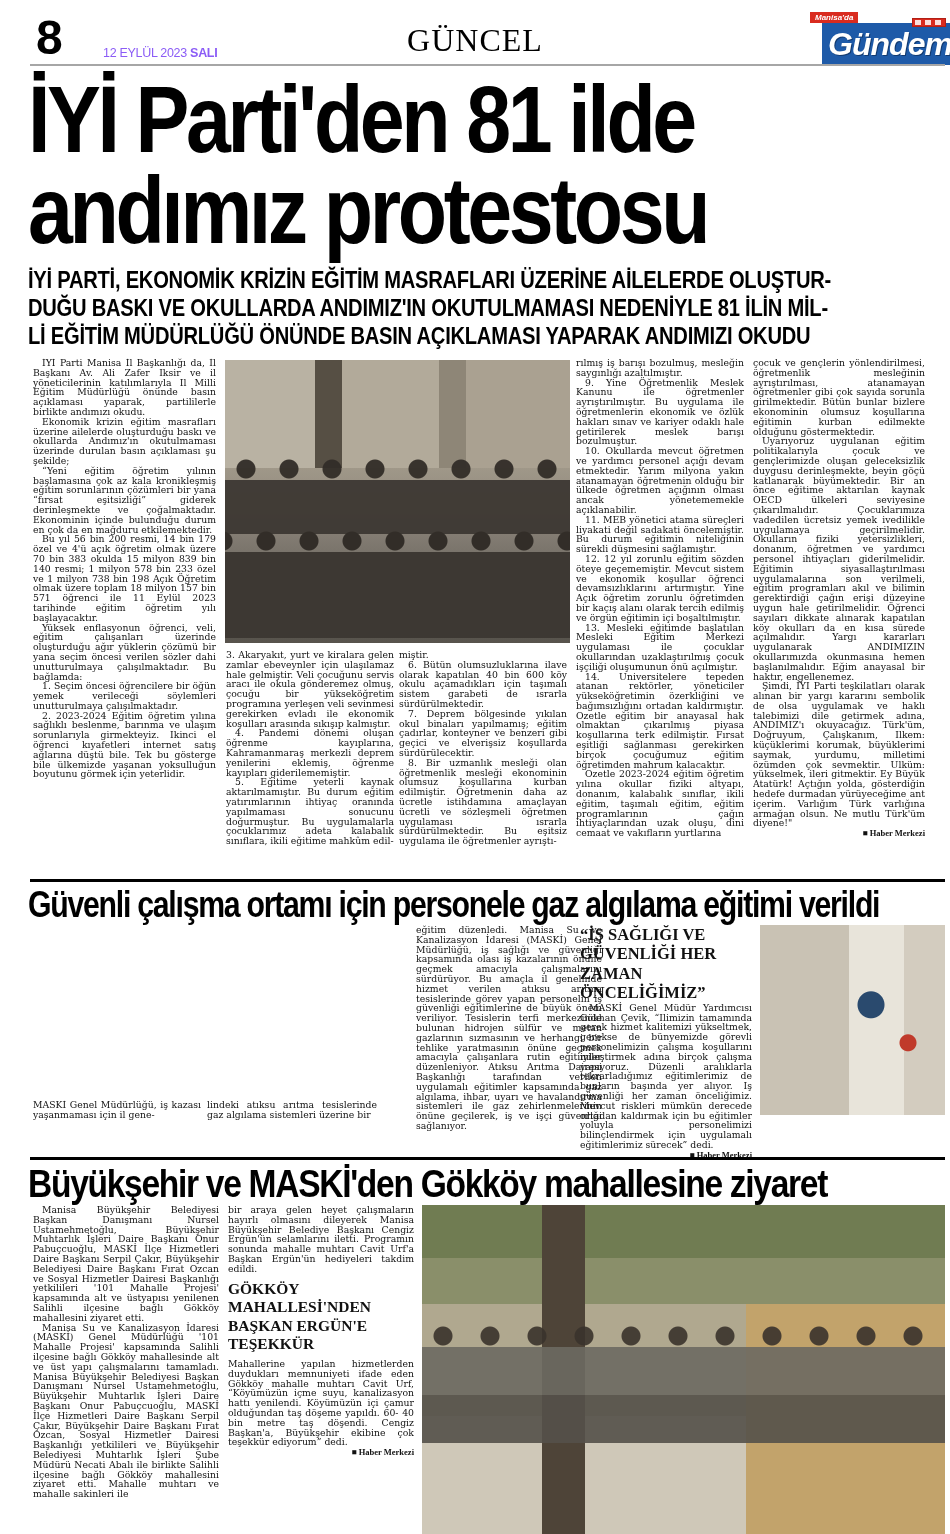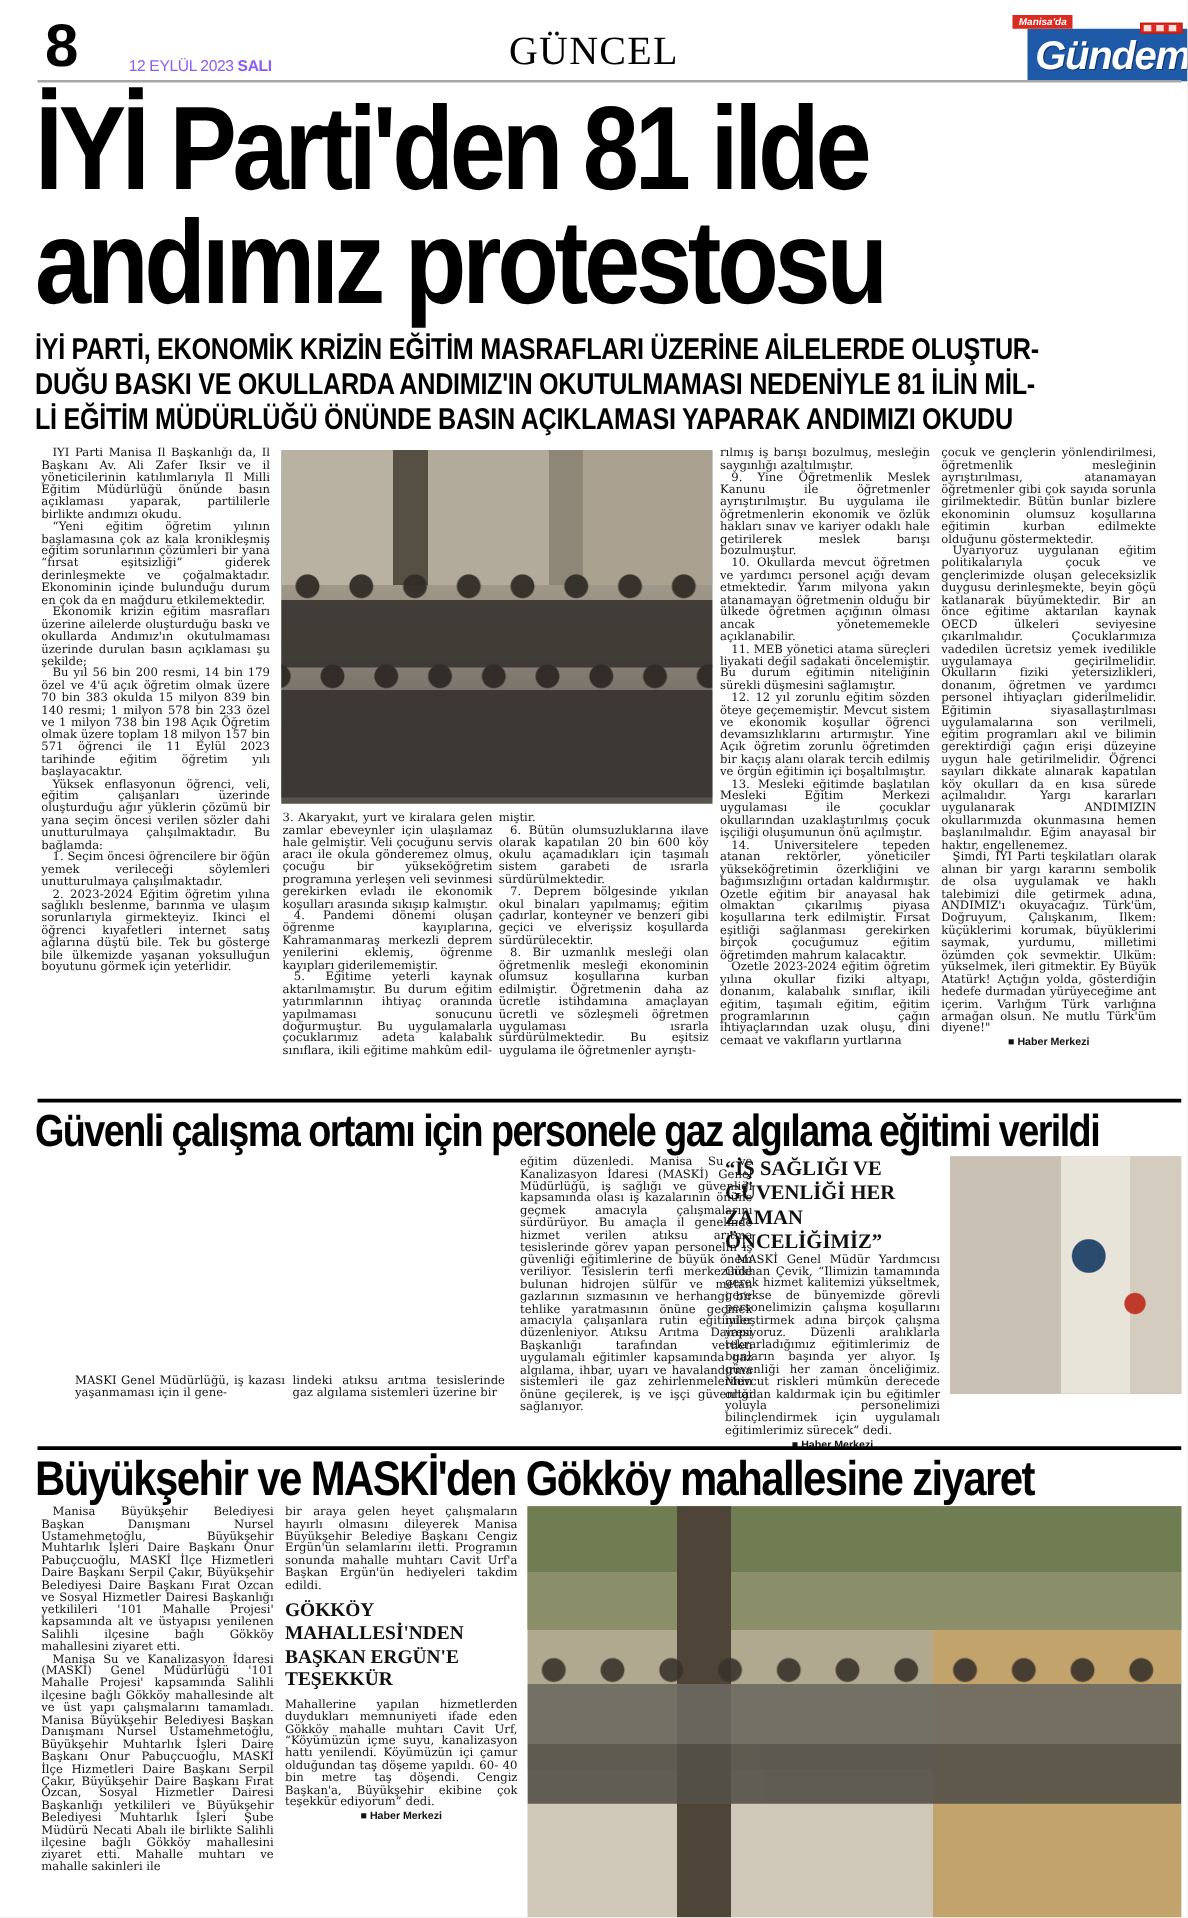--- a/index.html
+++ b/index.html
@@ -37,22 +37,22 @@
   
   .bodycol{position:absolute;overflow:hidden;text-align:justify;font-size:9.3px;
            line-height:9.8px;}
   .bodycol p{margin:0;text-indent:9px;}
   .bodycol.cont p:first-child{text-indent:0;}
   .a1c1{left:33px;top:358px;width:183px;height:520px;}
   .a1c2{left:226px;top:650px;width:168px;height:228px;}
   .a1c3{left:399px;top:650px;width:168px;height:228px;}
   .a1c4{left:576px;top:358px;width:168px;height:520px;}
   .a1c5{left:753px;top:358px;width:172px;height:520px;}
-  .byline{font-family:Liberation Sans, sans-serif;font-weight:bold;font-size:8.5px;
-          text-align:center;margin-top:1px;}
+  .byline{font-family:Liberation Serif, serif;font-weight:bold;font-size:8.5px;
+          text-align:right;margin-top:1px;}
   
   .photo{position:absolute;overflow:hidden;}
   .ph1{left:225px;top:360px;width:345px;height:283px;
        background:linear-gradient(180deg,#b3ab9c 0%,#a49c8c 34%,#8d867b 55%,#6b665f 78%,#57534c 100%);}
   .ph1 .bld{position:absolute;left:0;top:0;right:0;height:108px;
        background:linear-gradient(90deg,#b9b2a3 0 26%,#564f44 26% 34%,#b2aa9a 34% 62%,#8e8677 62% 70%,#aaa191 70% 100%);}
   .crowd{position:absolute;left:0;right:0;height:78px;
        background:radial-gradient(circle at 21px 13px,#322d28 0 9px,rgba(0,0,0,0) 10px) 0 0/43px 78px repeat-x,
                   linear-gradient(rgba(0,0,0,0) 0 24px,#3d3833 24px 100%);}
   .ph1 .r1{top:96px;opacity:.95;}
@@ -78,21 +78,21 @@
   .ph4 .r3{top:118px;height:120px;
        background:radial-gradient(circle at 21px 13px,#3a332c 0 9px,rgba(0,0,0,0) 10px) 0 0/47px 120px repeat-x,
                   linear-gradient(rgba(0,0,0,0) 0 24px,#6d6a62 24px 60%,#55514a 60% 100%);opacity:.9;}
   
   .rule{position:absolute;left:30px;width:915px;height:3px;background:#000;}
   .rule.r1{top:879px;} .rule.r2{top:1157px;}
   .hl-l{position:absolute;left:28px;margin:0;font-family:"Liberation Sans",sans-serif;
         font-weight:bold;color:#000;white-space:nowrap;transform-origin:0 0;}
   .hl-a2{top:884px;font-size:36px;letter-spacing:-1.5px;transform:scaleX(.84);}
   .hl-a3{top:1162px;font-size:39px;letter-spacing:-1.5px;transform:scaleX(.86);}
-  .capcol{position:absolute;top:1100px;height:26px;margin-left:27px;}
+  .capcol{position:absolute;top:1100px;height:26px;}
   .a2capA{left:33px;width:168px;} .a2capB{left:207px;width:170px;}
   .a2body{left:384px;top:925px;width:186px;height:234px;margin-left:32px;}
   .a2quote{left:580px;top:925px;width:172px;height:234px;}
   .qhead{font-family:"Liberation Serif",serif;font-weight:bold;font-size:16.5px;
          line-height:1.18;text-align:left;margin:0 0 4px 0;text-indent:0!important;}
   .a3c1{left:33px;top:1205px;width:186px;height:327px;}
   .a3c2{left:228px;top:1205px;width:186px;height:327px;}
   .subhead3{font-family:"Liberation Serif",serif;font-weight:bold;font-size:15.5px;
             line-height:1.2;margin:6px 0 5px 0;text-align:left;}
 </style>
@@ -125,35 +125,35 @@
 Lİ EĞİTİM MÜDÜRLÜĞÜ ÖNÜNDE BASIN AÇIKLAMASI YAPARAK ANDIMIZI OKUDU</h2>
 
   <div class="photo ph1">
     <div class="bld"></div>
     <div class="crowd r1"></div>
     <div class="crowd r2"></div>
   </div>
 
   <div class="bodycol a1c1">
       <p>İYİ Parti Manisa İl Başkanlığı da, İl Başkanı Av. Ali Zafer Iksir ve il yöneticilerinin katılımlarıyla Il Milli Eğitim Müdürlüğü önünde basın açıklaması yaparak, partililerle birlikte andımızı okudu.</p>
+      <p>Ekonomik krizin eğitim masrafları üzerine ailelerde oluşturduğu baskı ve okullarda Andımız'ın okutulmaması üzerinde durulan basın açıklaması şu şekilde;</p>
       <p>“Yeni eğitim öğretim yılının başlamasına çok az kala kronikleşmiş eğitim sorunlarının çözümleri bir yana “fırsat eşitsizliği” giderek derinleşmekte ve çoğalmaktadır. Ekonominin içinde bulunduğu durum en çok da en mağduru etkilemektedir.</p>
-      <p>Ekonomik krizin eğitim masrafları üzerine ailelerde oluşturduğu baskı ve okullarda Andımız'ın okutulmaması üzerinde durulan basın açıklaması şu şekilde;</p>
       <p>Bu yıl 56 bin 200 resmi, 14 bin 179 özel ve 4'ü açık öğretim olmak üzere 70 bin 383 okulda 15 milyon 839 bin 140 resmi; 1 milyon 578 bin 233 özel ve 1 milyon 738 bin 198 Açık Öğretim olmak üzere toplam 18 milyon 157 bin 571 öğrenci ile 11 Eylül 2023 tarihinde eğitim öğretim yılı başlayacaktır.</p>
       <p>Yüksek enflasyonun öğrenci, veli, eğitim çalışanları üzerinde oluşturduğu ağır yüklerin çözümü bir yana seçim öncesi verilen sözler dahi unutturulmaya çalışılmaktadır. Bu bağlamda:</p>
       <p>1. Seçim öncesi öğrencilere bir öğün yemek verileceği söylemleri unutturulmaya çalışılmaktadır.</p>
       <p>2. 2023-2024 Eğitim öğretim yılına sağlıklı beslenme, barınma ve ulaşım sorunlarıyla girmekteyiz. Ikinci el öğrenci kıyafetleri internet satış ağlarına düştü bile. Tek bu gösterge bile ülkemizde yaşanan yoksulluğun boyutunu görmek için yeterlidir.</p>
     </div>
   <div class="bodycol a1c2 cont">
       <p>3. Akaryakıt, yurt ve kiralara gelen zamlar ebeveynler için ulaşılamaz hale gelmiştir. Veli çocuğunu servis aracı ile okula gönderemez olmuş, çocuğu bir yükseköğretim programına yerleşen veli sevinmesi gerekirken evladı ile ekonomik koşulları arasında sıkışıp kalmıştır.</p>
       <p>4. Pandemi dönemi oluşan öğrenme kayıplarına, Kahramanmaraş merkezli deprem yenilerini eklemiş, öğrenme kayıpları giderilememiştir.</p>
       <p>5. Eğitime yeterli kaynak aktarılmamıştır. Bu durum eğitim yatırımlarının ihtiyaç oranında yapılmaması sonucunu doğurmuştur. Bu uygulamalarla çocuklarımız adeta kalabalık sınıflara, ikili eğitime mahkûm edil-</p>
     </div>
   <div class="bodycol a1c3 cont">
       <p>miştir.</p>
-      <p>6. Bütün olumsuzluklarına ilave olarak kapatılan 20 bin 600 köy okulu açamadıkları için taşımalı sistem garabeti de ısrarla sürdürülmektedir.</p>
+      <p>6. Bütün olumsuzluklarına ilave olarak kapatılan 40 bin 600 köy okulu açamadıkları için taşımalı sistem garabeti de ısrarla sürdürülmektedir.</p>
       <p>7. Deprem bölgesinde yıkılan okul binaları yapılmamış; eğitim çadırlar, konteyner ve benzeri gibi geçici ve elverişsiz koşullarda sürdürülecektir.</p>
       <p>8. Bir uzmanlık mesleği olan öğretmenlik mesleği ekonominin olumsuz koşullarına kurban edilmiştir. Öğretmenin daha az ücretle istihdamına amaçlayan ücretli ve sözleşmeli öğretmen uygulaması ısrarla sürdürülmektedir. Bu eşitsiz uygulama ile öğretmenler ayrıştı-</p>
     </div>
   <div class="bodycol a1c4 cont">
       <p>rılmış iş barışı bozulmuş, mesleğin saygınlığı azaltılmıştır.</p>
       <p>9. Yine Öğretmenlik Meslek Kanunu ile öğretmenler ayrıştırılmıştır. Bu uygulama ile öğretmenlerin ekonomik ve özlük hakları sınav ve kariyer odaklı hale getirilerek meslek barışı bozulmuştur.</p>
       <p>10. Okullarda mevcut öğretmen ve yardımcı personel açığı devam etmektedir. Yarım milyona yakın atanamayan öğretmenin olduğu bir ülkede öğretmen açığının olması ancak yönetememekle açıklanabilir.</p>
       <p>11. MEB yönetici atama süreçleri liyakati değil sadakati öncelemiştir. Bu durum eğitimin niteliğinin sürekli düşmesini sağlamıştır.</p>
       <p>12. 12 yıl zorunlu eğitim sözden öteye geçememiştir. Mevcut sistem ve ekonomik koşullar öğrenci devamsızlıklarını artırmıştır. Yine Açık öğretim zorunlu öğretimden bir kaçış alanı olarak tercih edilmiş ve örgün eğitimin içi boşaltılmıştır.</p>
       <p>13. Mesleki eğitimde başlatılan Mesleki Eğitim Merkezi uygulaması ile çocuklar okullarından uzaklaştırılmış çocuk işçiliği oluşumunun önü açılmıştır.</p>

